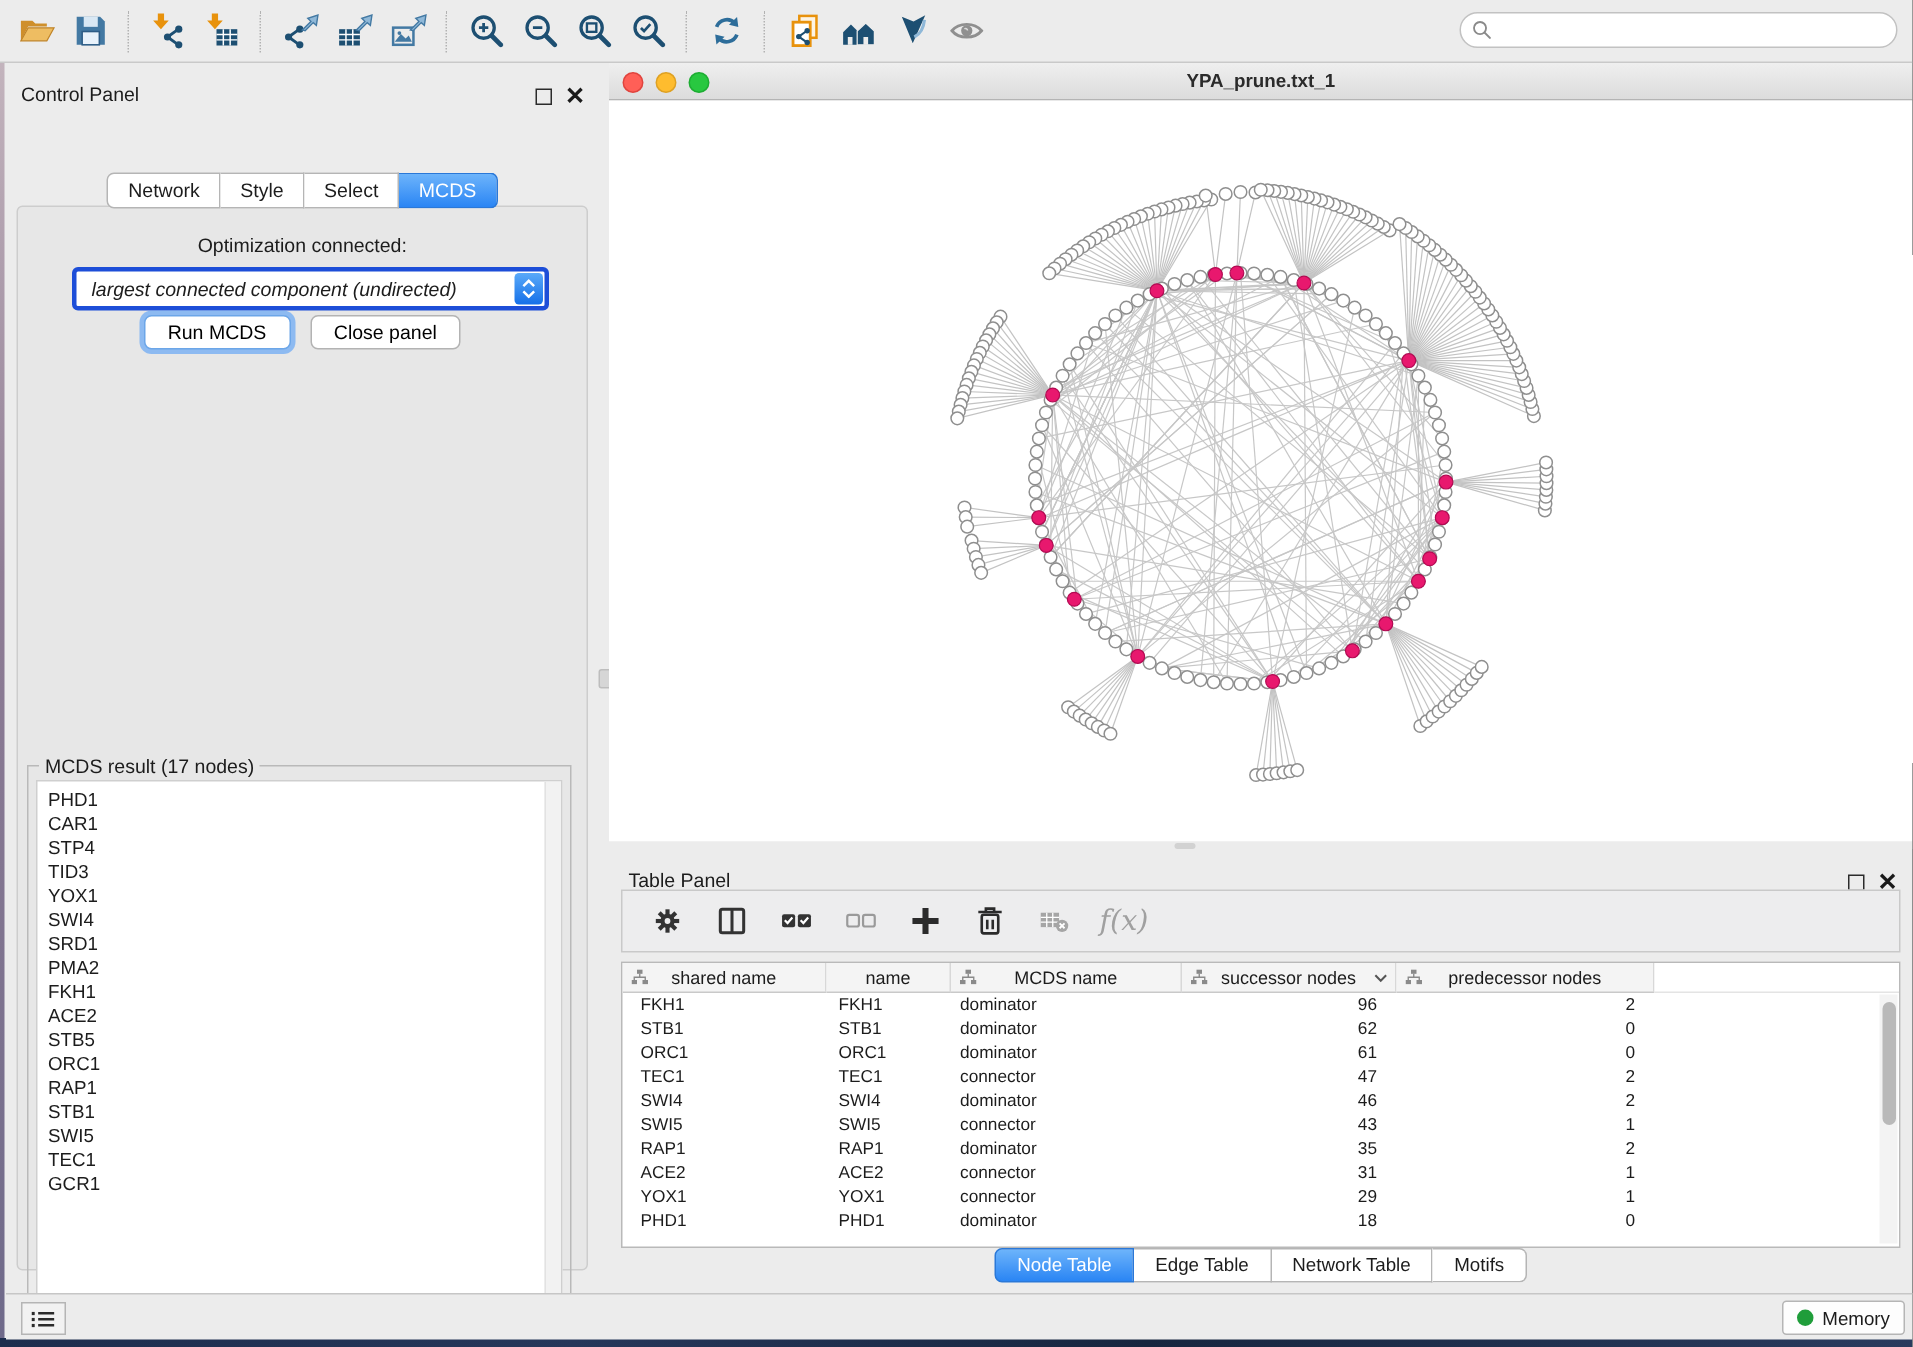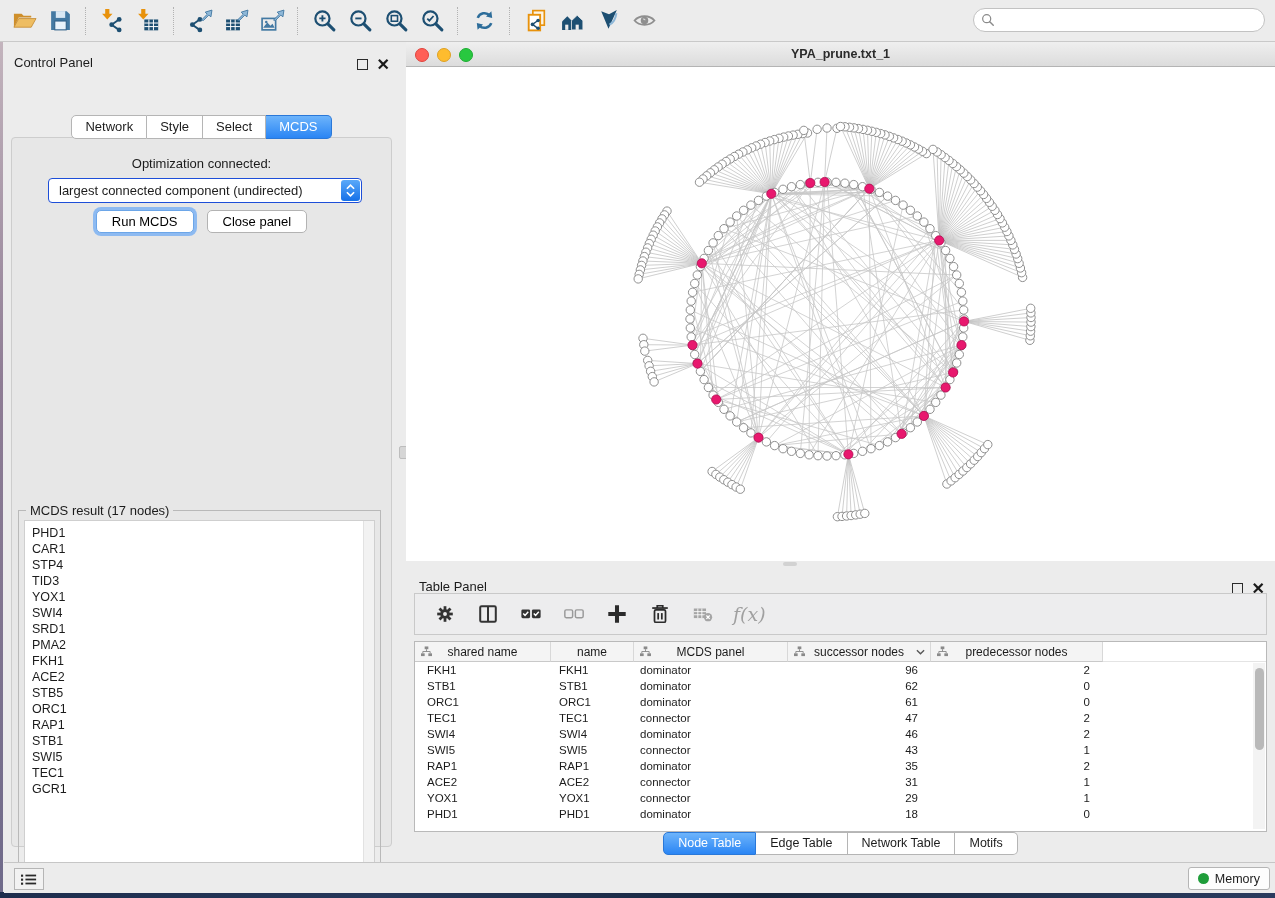--- a/index.html
+++ b/index.html
@@ -29,21 +29,21 @@
   .cp-tabs{position:absolute;left:0;right:0;top:73px;display:flex;justify-content:center;z-index:2;}
   .cp-tab{padding:3px 13px 4px;background:#fff;border:1px solid #b5b5b5;border-left-width:0;
           font-size:13px;cursor:pointer;}
   .cp-tab:first-child{border-left-width:1px;border-radius:5px 0 0 5px;}
   .cp-tab:last-child{border-radius:0 5px 5px 0;}
   .cp-tab.sel{background:linear-gradient(#6db4fb,#2a85f4);color:#fff;border-color:#2a78d8;}
   .cp-content{position:absolute;left:8px;right:8px;top:95px;bottom:15px;background:#e7e7e7;
               border:1px solid #cdcdcd;border-radius:4px;}
   .opt-label{position:absolute;top:18px;width:100%;text-align:center;font-size:13px;}
   .dropdown{position:absolute;left:36px;top:40px;width:312px;height:23px;background:#fff;
-            border:1px solid #1d4ed8;border-radius:4px;display:flex;align-items:center;cursor:pointer;}
+            border:3px solid #1d4ed8;border-radius:4px;display:flex;align-items:center;cursor:pointer;font-style:italic;}
   .dropdown .val{font-size:13px;padding-left:10px;flex:1;}
   .stepper{width:19px;height:21px;margin-right:1px;border-radius:3px;
            background:linear-gradient(#5aa9f9,#1570e8);display:flex;flex-direction:column;
            align-items:center;justify-content:center;gap:1px;}
   .stepper svg{width:9px;height:6px;}
   .btnrow{position:absolute;top:72px;width:100%;display:flex;justify-content:center;gap:13px;}
   .pbtn{height:23px;padding:0 15px;background:#fff;border:1px solid #b3b3b3;border-radius:5px;
         font-size:13px;font-family:"Liberation Sans",sans-serif;cursor:pointer;}
   .pbtn.focus{box-shadow:0 0 0 3px rgba(68,150,250,.55);border-color:#6ca6e8;}
   .fieldset{position:absolute;left:6px;right:10px;top:372px;height:369px;border:1px solid #b9b9b9;}
@@ -1034,21 +1034,21 @@
           </div>
           <div class="th" style="width: 153px;">
             <svg class="tree-ic" width="11" height="11" viewBox="0 0 12 12">
               <g fill="#8a8a8a">
                 <rect x="4" y="0.5" width="4" height="3"></rect>
                 <rect x="0" y="8" width="4" height="3"></rect>
                 <rect x="8" y="8" width="4" height="3"></rect>
               </g>
               <path d="M6 3.5v2.5M2 8V6h8v2" fill="none" stroke="#8a8a8a" stroke-width="1"></path>
             </svg>
-            <span>MCDS panel</span>
+            <span>MCDS name</span>
           </div>
           <div class="th" style="width: 142px;">
             <svg class="tree-ic" width="11" height="11" viewBox="0 0 12 12">
               <g fill="#8a8a8a">
                 <rect x="4" y="0.5" width="4" height="3"></rect>
                 <rect x="0" y="8" width="4" height="3"></rect>
                 <rect x="8" y="8" width="4" height="3"></rect>
               </g>
               <path d="M6 3.5v2.5M2 8V6h8v2" fill="none" stroke="#8a8a8a" stroke-width="1"></path>
             </svg>

